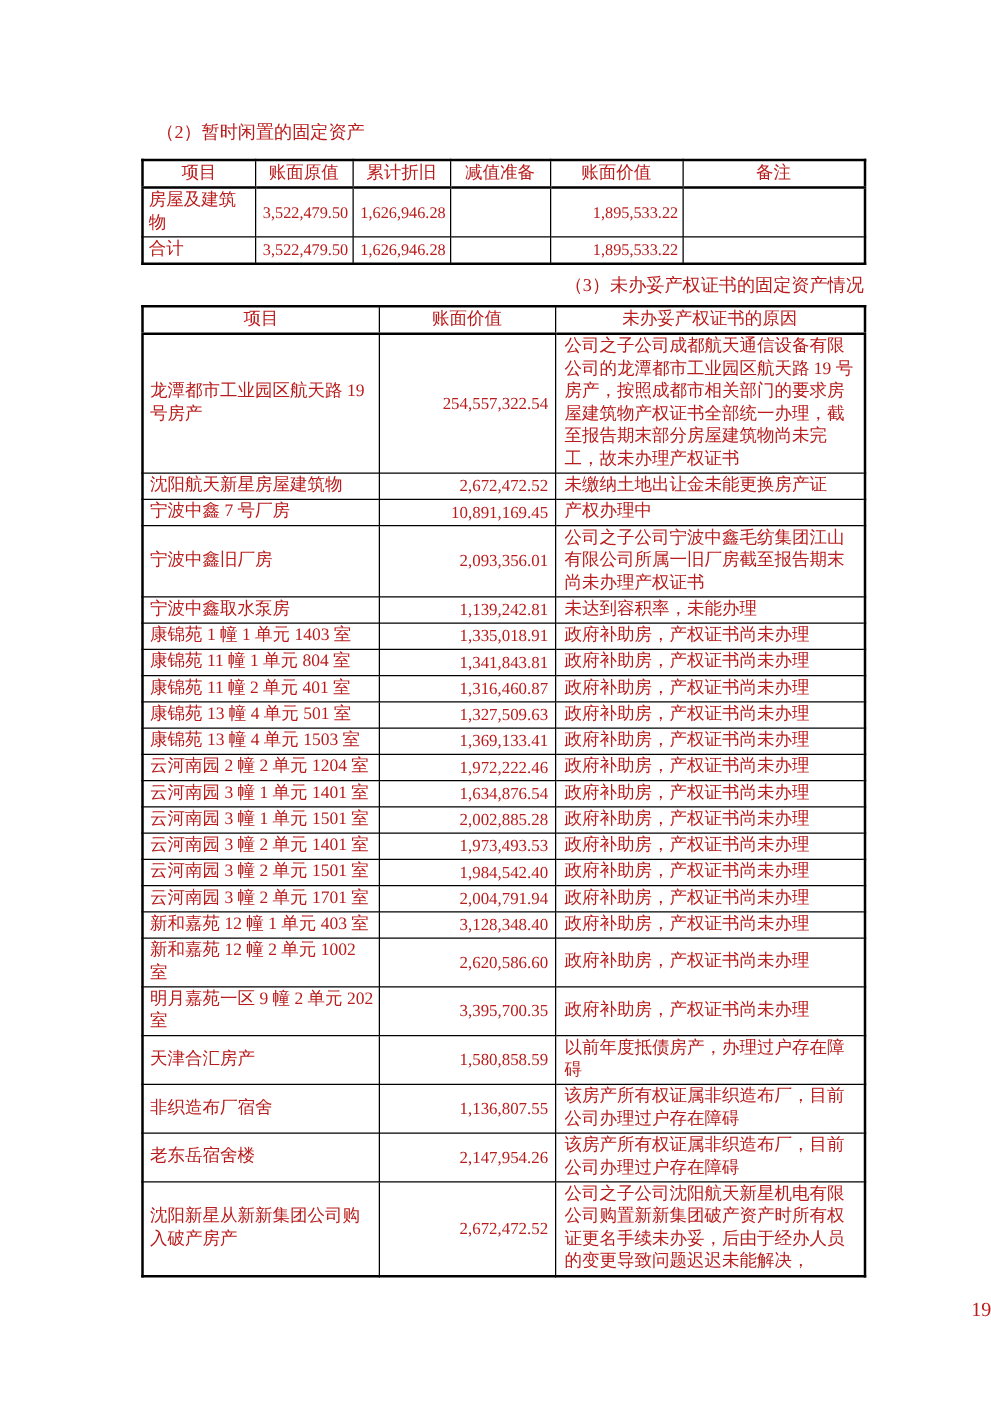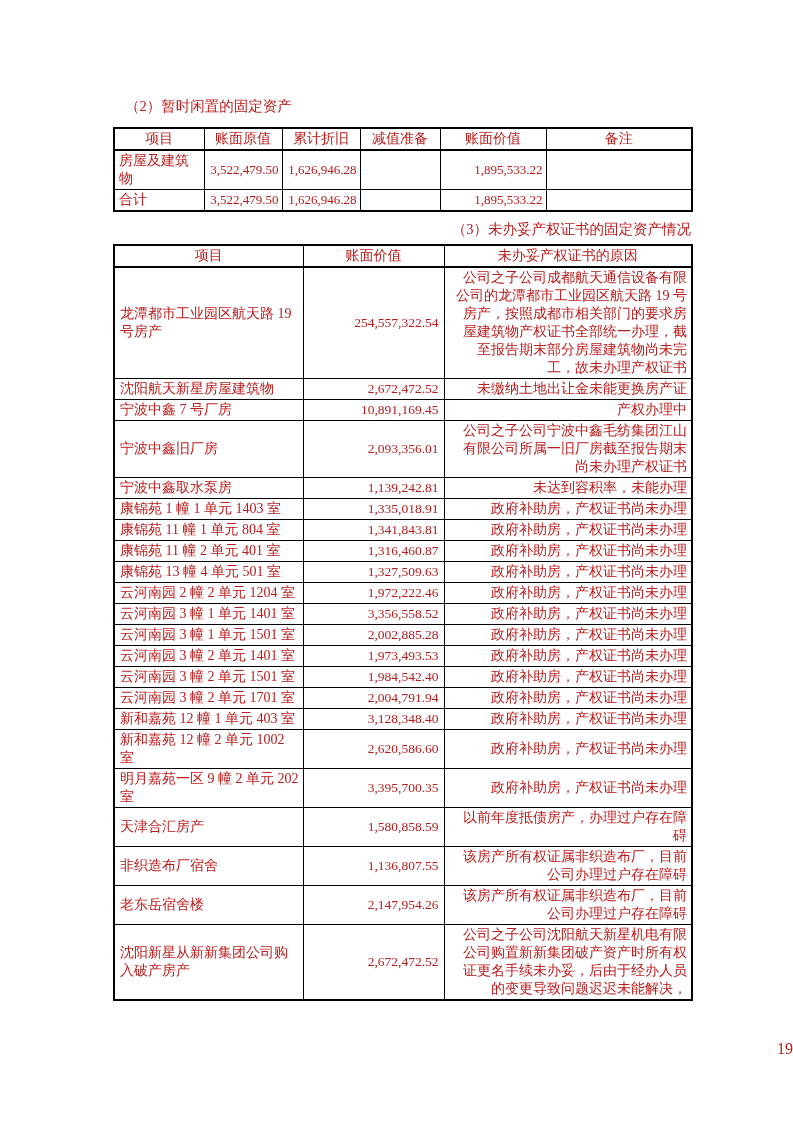--- a/index.html
+++ b/index.html
@@ -60,21 +60,21 @@
     padding-right: 3px;
   }
   .t1 tbody tr:last-child .col-item { text-align: left; font-family: Liberation Mono, monospace; }
   
   .t2 .col-value {
     text-align: right;
     font-size: 13.5px;
     padding-right: 5px;
   }
   .t2 .col-item { padding-left: 5px; }
-  .t2 .col-reason { padding-left: 7px; text-align: right; }
+  .t2 .col-reason { padding-left: 7px; }
   .page-num {
     position: absolute;
     top: 1040px;
     left: 0;
     width: 100%;
     text-align: right;
     font-size: 16px;
   }
 </style>
 </head>
@@ -179,27 +179,32 @@
             <td class="col-item">康锦苑 11 幢 2 单元 401 室</td>
             <td class="col-value">1,316,460.87</td>
             <td class="col-reason">政府补助房，产权证书尚未办理</td>
           </tr>
           <tr>
             <td class="col-item">康锦苑 13 幢 4 单元 501 室</td>
             <td class="col-value">1,327,509.63</td>
             <td class="col-reason">政府补助房，产权证书尚未办理</td>
           </tr>
           <tr>
+            <td class="col-item">康锦苑 13 幢 4 单元 1503 室</td>
+            <td class="col-value">1,369,133.41</td>
+            <td class="col-reason">政府补助房，产权证书尚未办理</td>
+          </tr>
+          <tr>
             <td class="col-item">云河南园 2 幢 2 单元 1204 室</td>
             <td class="col-value">1,972,222.46</td>
             <td class="col-reason">政府补助房，产权证书尚未办理</td>
           </tr>
           <tr>
             <td class="col-item">云河南园 3 幢 1 单元 1401 室</td>
-            <td class="col-value">3,356,558.52</td>
+            <td class="col-value">1,634,876.54</td>
             <td class="col-reason">政府补助房，产权证书尚未办理</td>
           </tr>
           <tr>
             <td class="col-item">云河南园 3 幢 1 单元 1501 室</td>
             <td class="col-value">2,002,885.28</td>
             <td class="col-reason">政府补助房，产权证书尚未办理</td>
           </tr>
           <tr>
             <td class="col-item">云河南园 3 幢 2 单元 1401 室</td>
             <td class="col-value">1,973,493.53</td>

